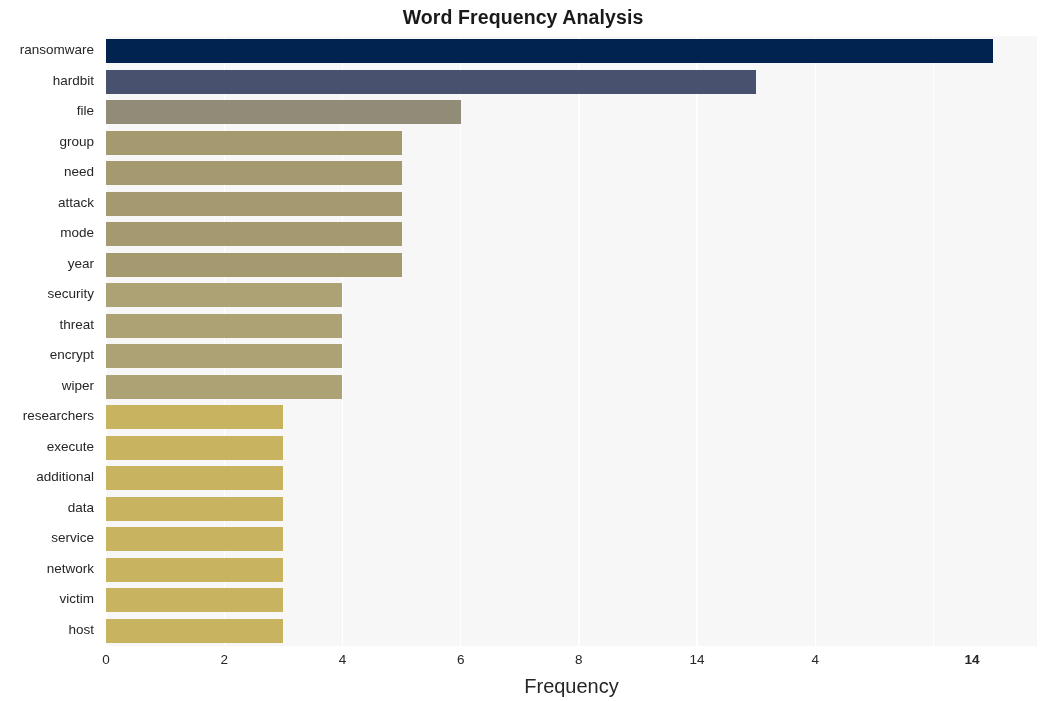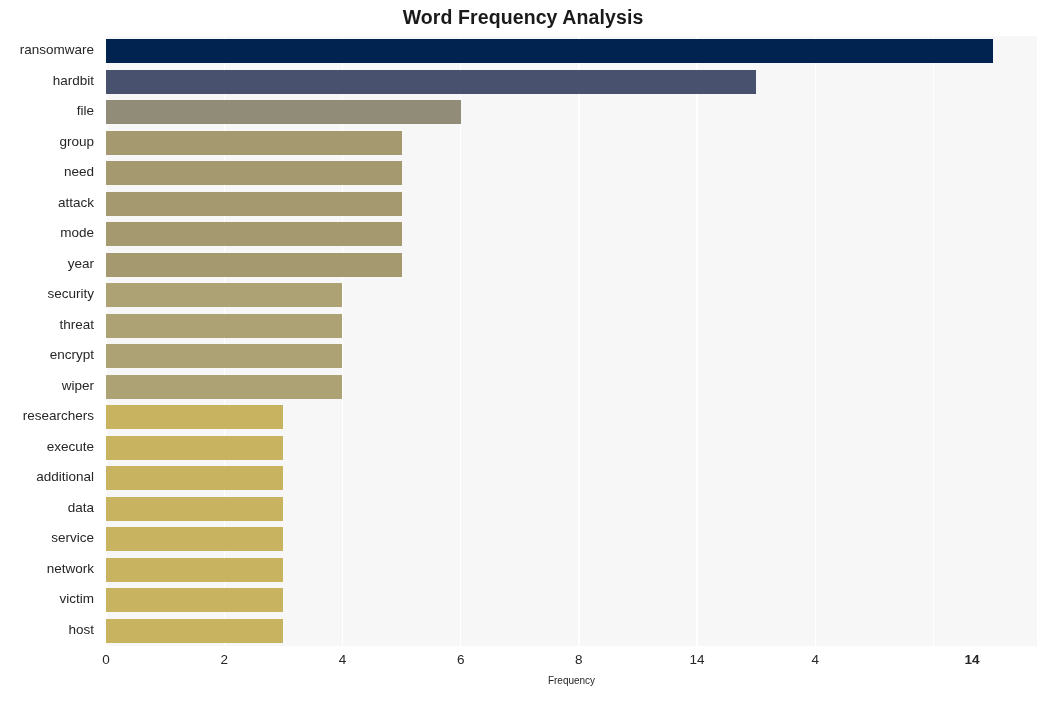--- a/index.html
+++ b/index.html
@@ -108,21 +108,21 @@
     text-align: center;
     font-size: 13.5px;
     color: #262626;
   }
   #xaxis-title {
     position: absolute;
     left: 106px;
     top: 675px;
     width: 931px;
     text-align: center;
-    font-size: 10px;
+    font-size: 20px;
     color: #262626;
   }
 </style>
 </head>
 <body>
 
 <div id="figure">
 
   <div id="chart-title">Word Frequency Analysis</div>
 

